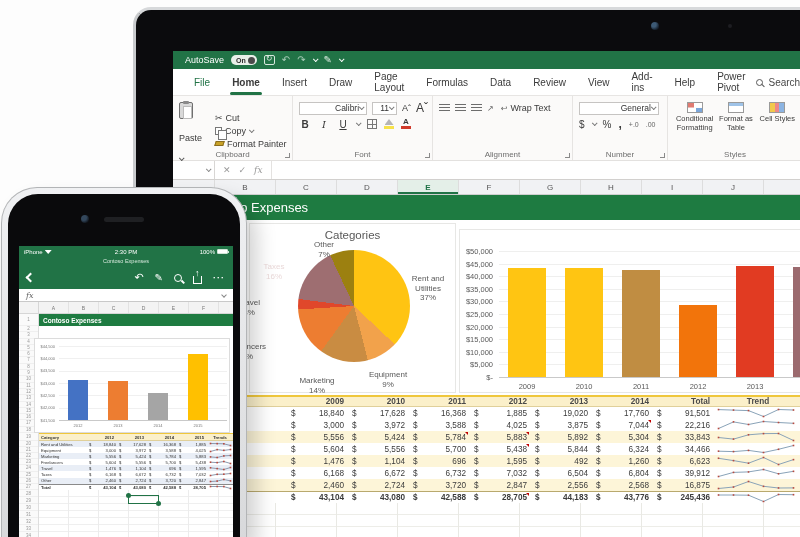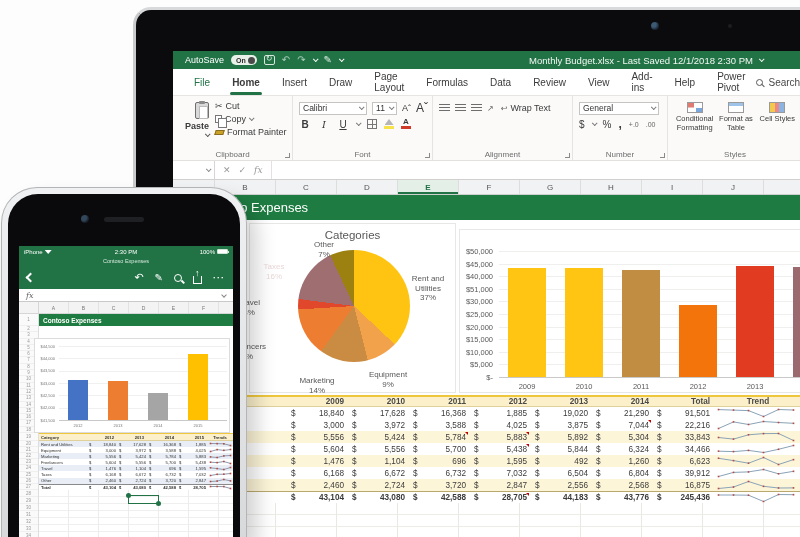--- a/index.html
+++ b/index.html
@@ -43,31 +43,31 @@
 
   
   .ribbon { height:65px; background:#fbfaf9; border-bottom:1px solid #e3e1df; display:flex;
     font-size:9px; color:#3b3b3b; }
   .rgroup { position:relative; border-right:1px solid #e6e4e2; padding:4px 4px 13px 6px; flex-shrink:0; }
   .glabel { position:absolute; bottom:1px; left:0; right:0; text-align:center; font-size:8px; color:#6e6e6e; }
   .launch { position:absolute; right:2px; bottom:2px; width:5px; height:5px;
     border-right:1px solid #8a8a8a; border-bottom:1px solid #8a8a8a; }
   .rrow { display:flex; align-items:center; gap:5px; height:16px; }
   .paste-wrap { display:flex; gap:6px; }
-  .paste-btn { display:flex; flex-direction:column; align-items:flex-end; gap:2px; width:30px; padding-top:2px;font-weight:bold; }
+  .paste-btn { display:flex; flex-direction:column; align-items:flex-start; gap:14px; width:30px; padding-top:2px; }
   .clipb { width:14px; height:17px; border:1px solid #6f6f6f; border-radius:2px; position:relative; background:#d9d9d9; }
   .clipb::before { content:""; position:absolute; left:3px; top:-2px; width:6px; height:3px; background:#8a8a8a; border-radius:1px; }
   .clipb::after { content:""; position:absolute; left:3px; top:3px; width:7px; height:11px; background:#fff; border:1px solid #bbb; }
   .smallcmds { display:flex; flex-direction:column; justify-content:center; gap:1px; }
   .scmd { display:flex; align-items:center; gap:3px; height:12px; white-space:nowrap; }
   .i-copy { position:relative; width:7px; height:8px; border:1px solid #777; background:#fff; }
   .i-copy::after { content:""; position:absolute; left:2px; top:2px; width:7px; height:8px; border:1px solid #777; background:#fff; }
   .i-fp { width:9px; height:5px; background:#c9a227; transform:skewX(-18deg); border:1px solid #8a6d1f; }
   .combo { background:#fff; border:1px solid #c6c4c2; height:13px; display:flex; align-items:center;
-    justify-content:space-between; padding:0 3px; font-size:8.5px; color:#333; }
+    justify-content:flex-end; padding:0 3px; font-size:8.5px; color:#333; }
   .fmt { font-size:10px; width:12px; text-align:center; }
   .bar-under { display:inline-flex; flex-direction:column; align-items:center; line-height:1; }
   .bar-under .b { width:10px; height:3px; margin-top:1px; }
   .i-borders { width:10px; height:10px; border:1px solid #777;
     background:linear-gradient(#777,#777) center/100% 1px no-repeat, linear-gradient(#777,#777) center/1px 100% no-repeat; }
   .ali { width:11px; height:8px; background:repeating-linear-gradient(to bottom,#6d6d6d 0 1px,transparent 1px 3px); }
   .i-merge { width:11px; height:8px; border:1px solid #7a7a7a; font-size:7px; line-height:7px; text-align:center; color:#555; }
   .ic { width:16px; height:11px; border:1px solid #9a9a9a; background:#fff; }
   .ic-cf { background:linear-gradient(90deg,#e07b72 0 45%,#fff 45%) 0 0/100% 50% no-repeat,
            linear-gradient(90deg,#fff 0 55%,#7ba6d9 55%) 0 100%/100% 50% no-repeat; }
@@ -194,24 +194,20 @@
         <span class="as-pill">
           <span>On</span>
           <span class="as-knob"></span>
         </span>
         <span class="i-save"></span>
         <span class="tbi" style="color:#a9cdb8">↶</span>
         <span class="tbi" style="color:#a9cdb8">↷</span>
         <span class="caret"></span>
         <span class="tbi">✎</span>
         <span class="caret"></span>
-        <span class="tb-title">
-          <span>Monthly Budget.xlsx - Last Saved 12/1/2018 2:30 PM</span>
-          <span class="caret"></span>
-        </span>
       </div>
 
       <div class="tabsrow" id="tabs">
           <div class="tab" style="color: rgb(33, 115, 70);">File</div>
           <div class="tab active">Home</div>
           <div class="tab">Insert</div>
           <div class="tab">Draw</div>
           <div class="tab">Page Layout</div>
           <div class="tab">Formulas</div>
           <div class="tab">Data</div>
@@ -380,21 +376,21 @@
             <div class="pielabel" style="left: 52px; top: 16px; width: 44px;"><span>Other</span><br><span>7%</span></div>
           </div>
 
         <div class="chartbox" id="barbox" style="left:286px; top:34px; width:360px; height:164px">
             <div class="ylab" style="left: 0px; top: 17px;">$50,000</div>
             <div class="gline" style="left: 39px; right: 0px; top: 21px;"></div>
             <div class="ylab" style="left: 0px; top: 29.6px;">$45,000</div>
             <div class="gline" style="left: 39px; right: 0px; top: 33.6px;"></div>
             <div class="ylab" style="left: 0px; top: 42.2px;">$40,000</div>
             <div class="gline" style="left: 39px; right: 0px; top: 46.2px;"></div>
-            <div class="ylab" style="left: 0px; top: 54.8px;">$51,000</div>
+            <div class="ylab" style="left: 0px; top: 54.8px;">$35,000</div>
             <div class="gline" style="left: 39px; right: 0px; top: 58.8px;"></div>
             <div class="ylab" style="left: 0px; top: 67.4px;">$30,000</div>
             <div class="gline" style="left: 39px; right: 0px; top: 71.4px;"></div>
             <div class="ylab" style="left: 0px; top: 80px;">$25,000</div>
             <div class="gline" style="left: 39px; right: 0px; top: 84px;"></div>
             <div class="ylab" style="left: 0px; top: 92.6px;">$20,000</div>
             <div class="gline" style="left: 39px; right: 0px; top: 96.6px;"></div>
             <div class="ylab" style="left: 0px; top: 105.2px;">$15,000</div>
             <div class="gline" style="left: 39px; right: 0px; top: 109.2px;"></div>
             <div class="ylab" style="left: 0px; top: 117.8px;">$10,000</div>
@@ -446,21 +442,21 @@
               <div class="cellv">
                 <span>$</span>
                 <span>1,885</span>
               </div>
               <div class="cellv">
                 <span>$</span>
                 <span>19,020</span>
               </div>
               <div class="cellv">
                 <span>$</span>
-                <span>21,290</span>
+                <span>17,760</span>
               </div>
               <div class="cellv">
                 <span>$</span>
                 <span>91,501</span>
               </div>
               <div class="trendcell">
                 <svg width="78" height="10">
                   <polyline points="1.5,1.6 16.5,2.1 31.5,2.6 46.5,8.5 61.5,1.5 76.5,2.0" fill="none" stroke="#89a3b8" stroke-width="1"></polyline>
                   <rect x="0.7" y="0.7735337029471843" width="1.6" height="1.6" fill="#b94a3f"></rect>
                   <rect x="15.7" y="1.2686606361248909" width="1.6" height="1.6" fill="#b94a3f"></rect>

